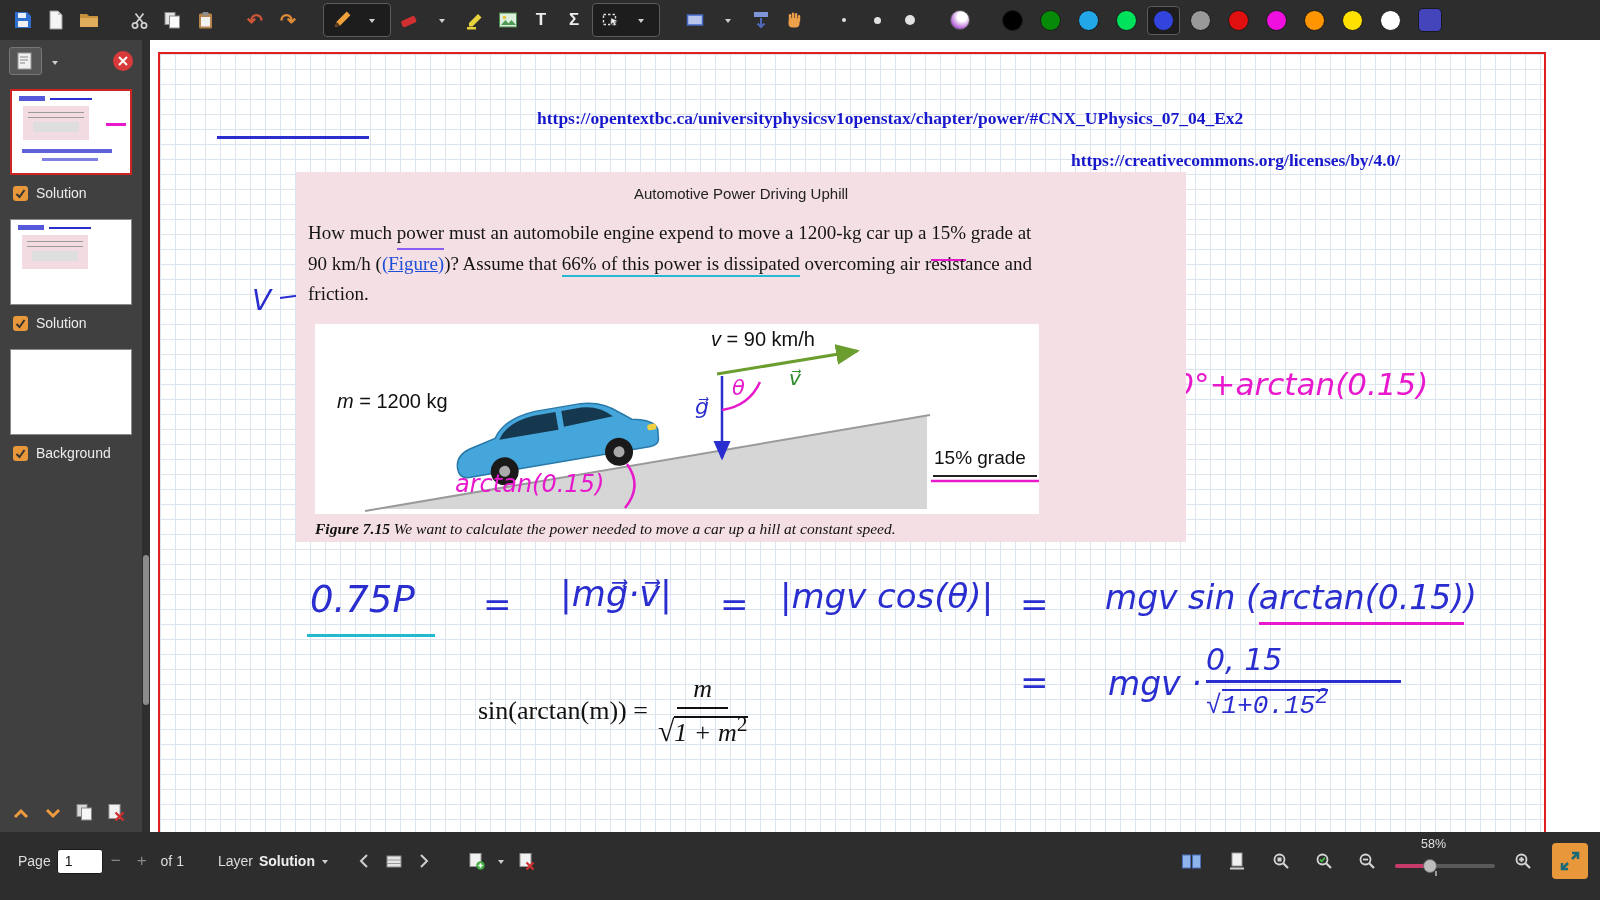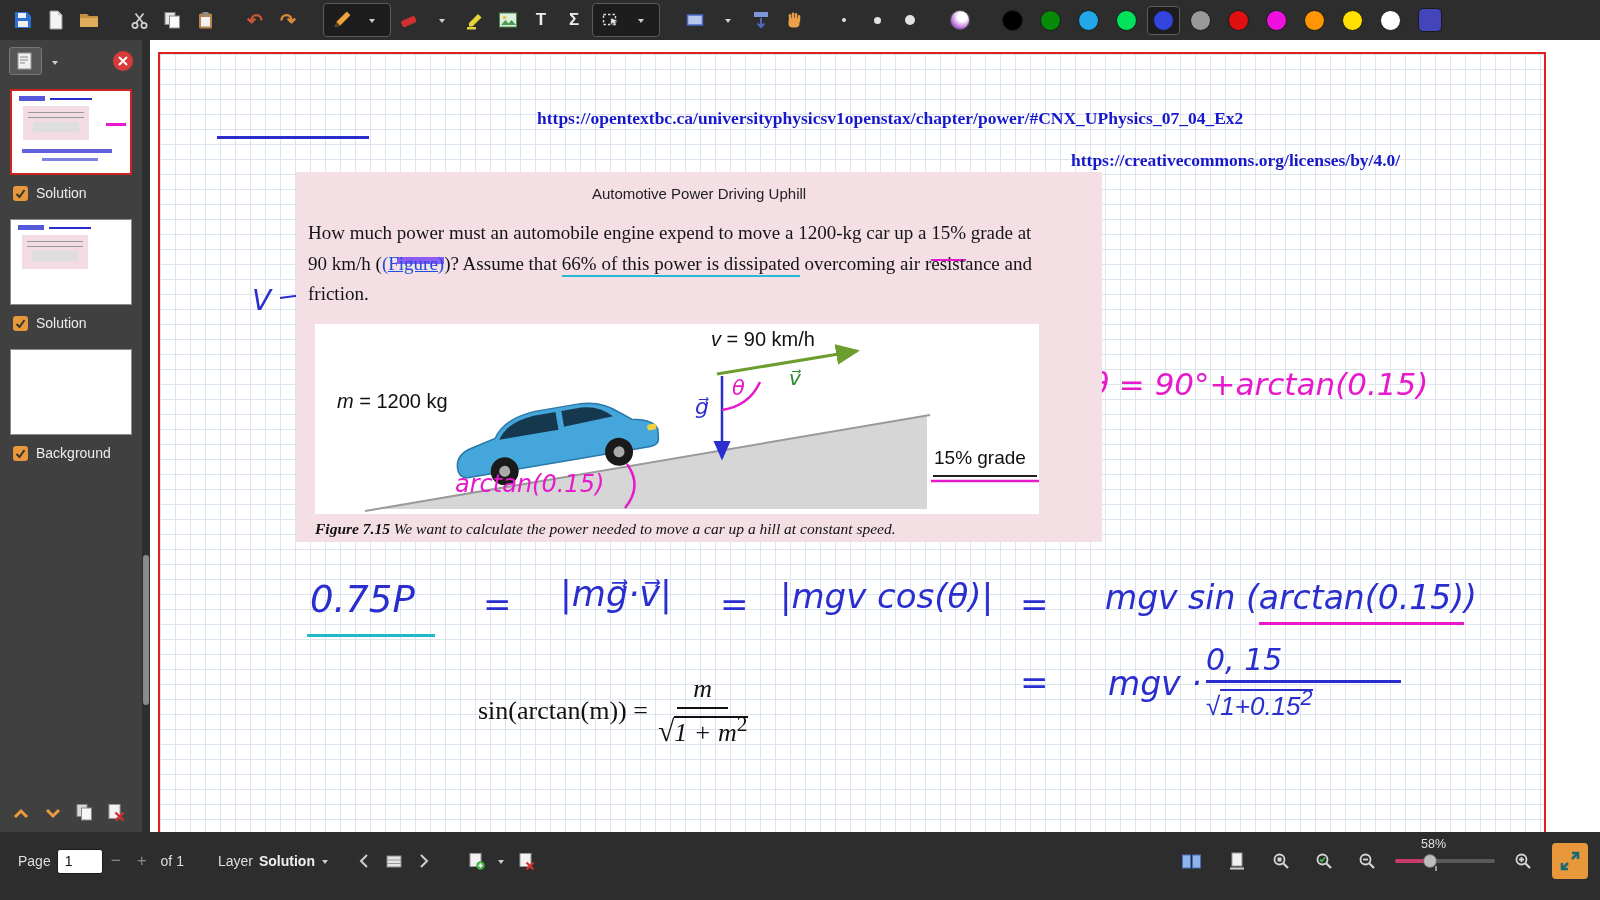--- a/index.html
+++ b/index.html
@@ -51,24 +51,24 @@
   .headline{left:57px;top:82px;width:152px;height:3px;background:#2a2ecf}
   .url{font-family:"Liberation Serif",serif;font-weight:bold;font-size:17.5px;color:#1717cc;white-space:nowrap}
   .url1{left:377px;top:54px}
   .url2{left:911px;top:96px}
   .anno-p{left:290px;top:134px;font-size:28px}
   .anno-m{left:706px;top:128px;font-size:26px}
   .anno-v{left:92px;top:230px;font-size:28px}
   .theta-eq{left:930px;top:312px;font-size:31px}
   .anno-svg{left:0;top:0;pointer-events:none}
 
-  .exbox{left:136px;top:118px;width:806px;height:370px;background:#f4dfe4}
+  .exbox{left:136px;top:118px;width:890px;height:370px;background:#f4dfe4}
   .extitle{position:absolute;left:0;top:13px;width:100%;text-align:center;font-size:15px;color:#222}
   .exbody{position:absolute;left:12px;top:46px;width:724px;font-family:"Liberation Serif",serif;font-size:19px;line-height:30.5px;color:#141414}
-  .u-power{border-bottom:7px solid #8b5cf6;padding-bottom:14px}
+  .u-power{border-bottom:2px solid #8b5cf6;padding-bottom:5px}
   .u-15{border-bottom:2.5px solid #e818cc;padding-bottom:16px}
   .figlink{color:#1d4ed8;text-decoration:underline}
   .u-25{border-bottom:2.5px solid #28b8d8;padding-bottom:1px}
   .figbox{position:absolute;left:19px;top:152px;width:724px;height:190px;background:#fff}
   .figbox .abs{white-space:nowrap}
   .fvlabel{left:396px;top:4px;font-size:20px;color:#111}
   .fmlabel{left:22px;top:66px;font-size:20px;color:#111}
   .fgrade{left:619px;top:123px;font-size:19px;color:#111}
   .fg{left:380px;top:70px;font-size:22px}
   .fv{left:474px;top:42px;font-size:20px;color:#2e8b2e;font-family:"DejaVu Sans",sans-serif;font-style:italic}
@@ -90,33 +90,33 @@
   .frac{display:inline-flex;flex-direction:column;align-items:center}
   .fnum{border-bottom:2px solid #111;padding:0 16px 3px;font-style:italic}
   .fden{padding-top:3px}
   .rad{border-top:2px solid #111}
   .rad i{font-style:italic}
   .m-e4{left:860px;top:608px}
   .m-x2{left:948px;top:610px;font-size:33px}
   .hwfrac{left:1046px;top:588px;width:195px;}
   .hfnum{font-size:30px;font-family:"DejaVu Sans",sans-serif;font-style:italic;color:#2a2ecf}
   .hfbar{height:3px;background:#2a2ecf;margin:3px 0 2px}
-  .hfden{font-size:26px;font-family:Liberation Sans, sans-serif;font-style:italic;color:#2a2ecf}
+  .hfden{font-size:26px;font-family:Liberation Mono, monospace;font-style:italic;color:#2a2ecf}
   .hrad{border-top:2.5px solid #2a2ecf}
 
   
   .statusbar{flex:0 0 68px;display:flex;align-items:center;padding:4px 12px 14px;color:#dedede;font-size:14px;background:#2d2d2d}
   .sb-label{margin:0 6px;white-space:nowrap}
   .page-input{width:46px;height:25px;border-radius:3px;border:1px solid #1a1a1a;padding-left:7px;font-size:14px;background:#fff;color:#111}
   .sb-txtbtn{background:transparent;border:none;color:#8a8a8a;font-size:17px;padding:0 8px;cursor:pointer}
   .sb-gap{width:22px}
   .layer-select{background:transparent;border:none;color:#efefef;display:flex;align-items:center;gap:7px;font-size:14px;cursor:pointer}
   .sb-icon{background:transparent;border:none;padding:2px 6px;display:flex;align-items:center;cursor:pointer}
   .sb-right{margin-left:auto;display:flex;align-items:center;gap:13px}
-  .sliderwrap{position:relative;width:100px;height:14px;display:flex;align-items:center}
+  .sliderwrap{position:relative;width:100px;height:14px;display:flex;align-items:flex-end}
   .zlabel{position:absolute;top:-17px;left:26px;font-size:12.5px;color:#e0e0e0}
   .strack{width:100px;height:4px;background:#5a5a5a;border-radius:2px;position:relative}
   .sfill{width:34px;height:4px;background:#c83a6a;border-radius:2px}
   .sthumb{position:absolute;left:28px;top:-5px;width:14px;height:14px;border-radius:50%;background:#bdbdbd;border:1px solid #666;cursor:pointer}
   .stick{position:absolute;left:40px;top:7px;width:2px;height:5px;background:#9a9a9a}
   .fs-btn{width:36px;height:36px;background:#e8973a;border:none;border-radius:4px;margin-left:14px;display:flex;align-items:center;justify-content:center;cursor:pointer}
 </style>
 </head>
 <body>
 

